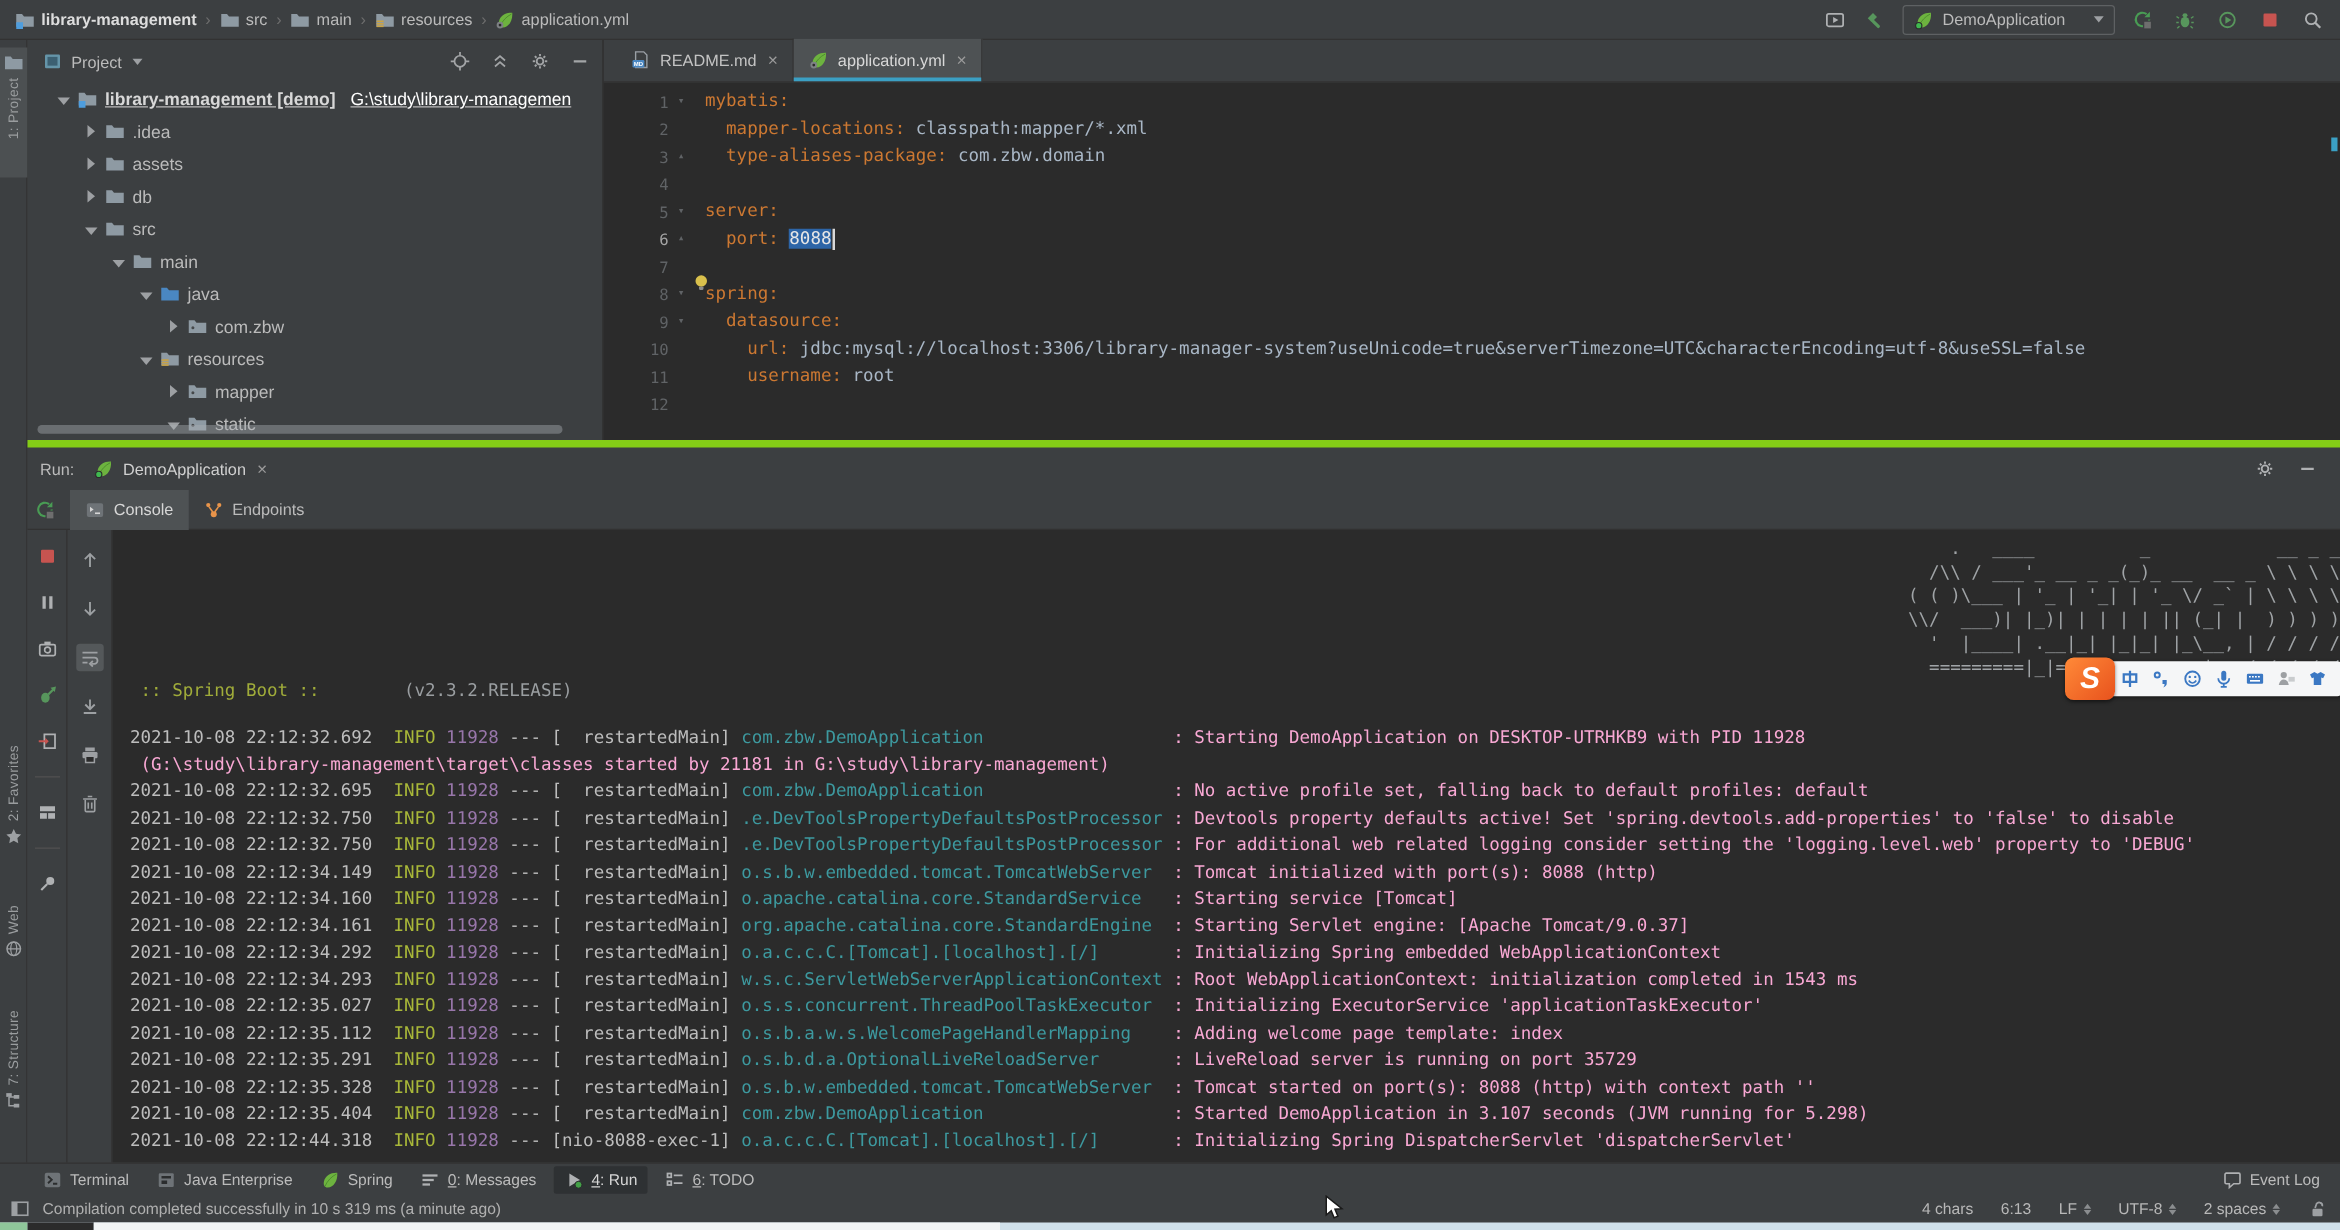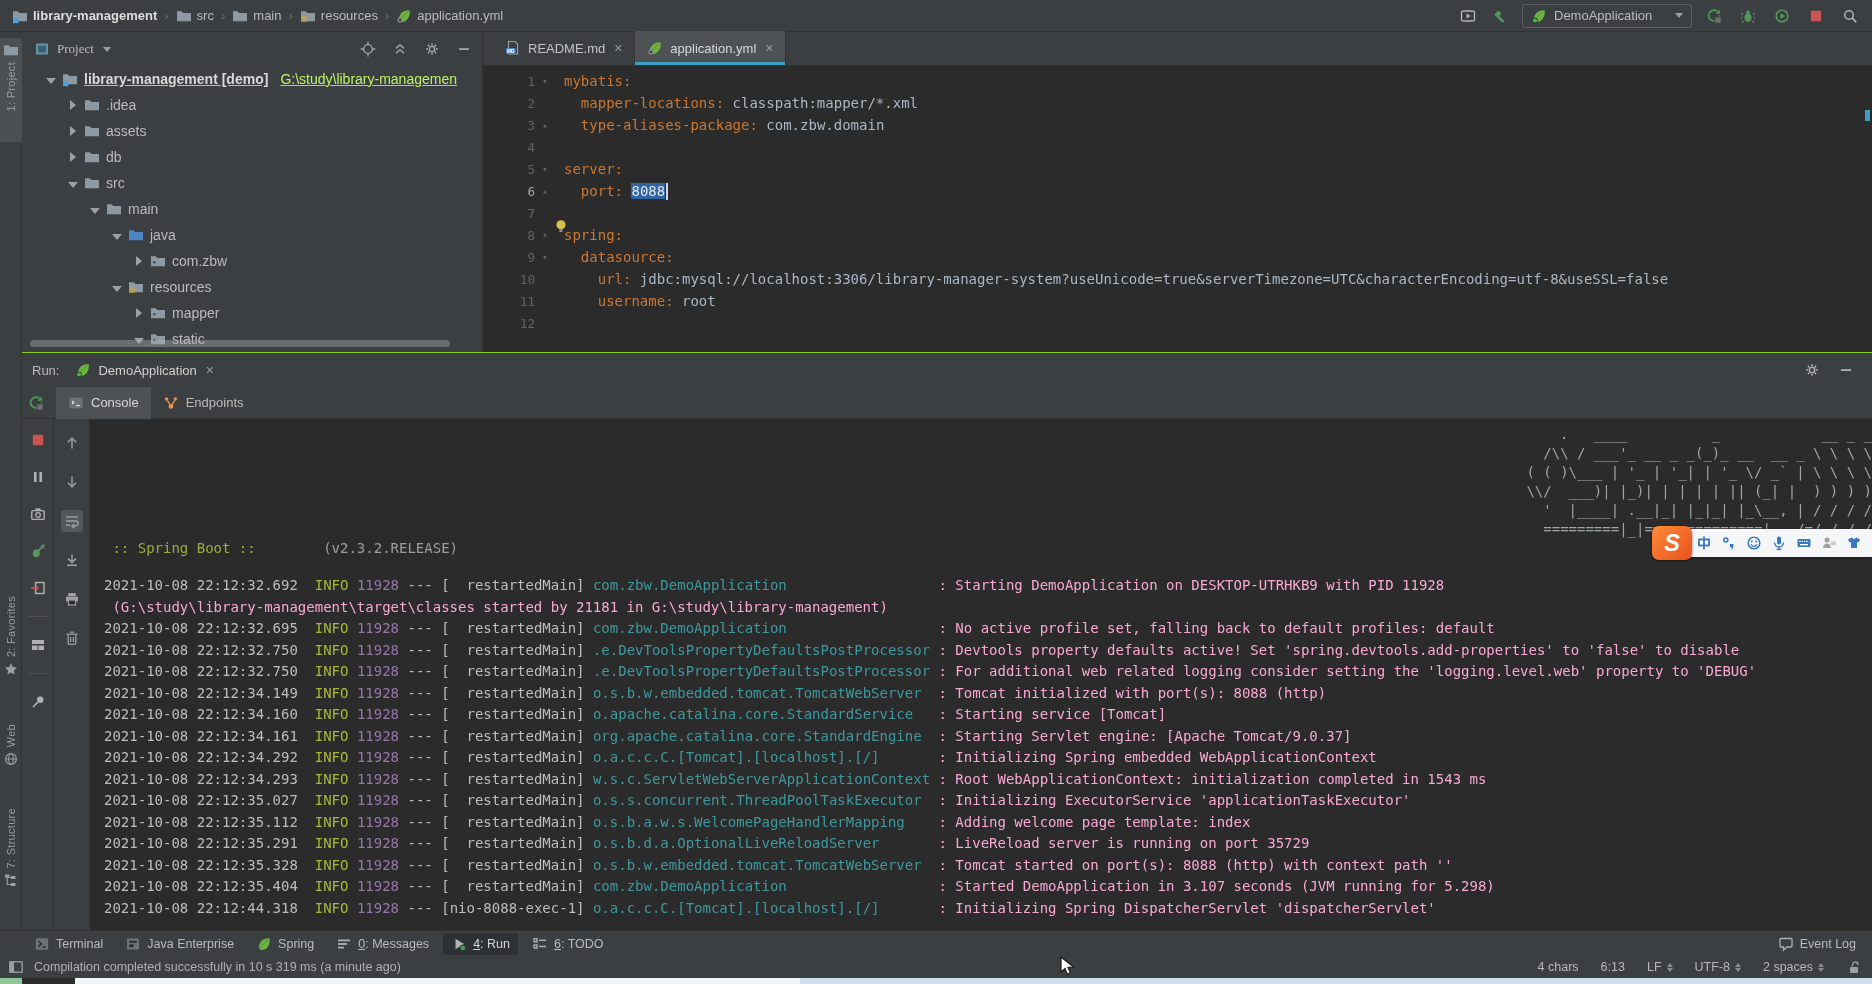--- a/index.html
+++ b/index.html
@@ -26,31 +26,31 @@
 
   
   #leftstrip { left:0; top:32px; width:22px; height:924px; background:#3c3f41; border-right:1px solid #323232; }
   .strip-btn { position:absolute; left:0; width:22px; display:flex; flex-direction:column; align-items:center;
     gap:4px; padding:4px 0; color:#9a9d9f; font-size:11px; }
   .strip-btn.active { background:#4c5052; }
   .vtext { writing-mode:vertical-rl; transform:rotate(180deg); white-space:nowrap; letter-spacing:.3px; }
 
   
   #project { left:22px; top:32px; width:460px; height:320px; background:#3c3f41; overflow:hidden; }
-  #proj-head { height:34px; display:flex; align-items:center; padding:0 10px 0 12px; font-size:13px; gap:7px;font-family:Liberation Serif, serif; }
+  #proj-head { height:34px; display:flex; align-items:center; padding:0 10px 0 12px; font-size:13px; gap:7px; }
   #proj-head .spacer { flex:1; }
   #proj-head .ic { opacity:.9; }
   #tree { position:relative; height:286px; overflow:hidden; font-size:14px; }
   .trow { height:26px; display:flex; align-items:center; gap:6px; white-space:nowrap; }
   .tw-arrow { width:10px; display:inline-block; text-align:center; flex:0 0 auto; }
   .tw-open { width:0;height:0;border-left:5px solid transparent;border-right:5px solid transparent;border-top:6px solid #9da0a3; display:inline-block; }
   .tw-closed { width:0;height:0;border-top:5px solid transparent;border-bottom:5px solid transparent;border-left:6px solid #9da0a3; display:inline-block; }
   .trow .lbl { color:#bbbbbb; }
   .trow.root .lbl { color:#d8d8d8; font-weight:bold; }
-  .trow .sub { color:#bef264; margin-left:6px; }
+  .trow .sub { color:#ffffff; margin-left:6px; }
   #tree-hscroll { position:absolute; left:8px; bottom:5px; width:420px; height:7px;
     background:rgba(172,177,182,.42); border-radius:4px; }
 
   
   #editor { left:482px; top:32px; width:1390px; height:320px; background:#2b2b2b; border-left:1px solid #323232; }
   #tabs { height:34px; background:#3c3f41; border-bottom:1px solid #323232; display:flex; align-items:flex-end; padding-left:10px; }
   .tab { height:34px; display:flex; align-items:center; gap:7px; padding:0 10px 0 12px; font-size:13px;
     color:#c3c3c3; border-right:1px solid #323232; position:relative; }
   .tab.active { background:#4e5254; color:#d8d8d8; }
   .tab.active::after { content:""; position:absolute; left:0; right:0; bottom:0; height:3px; background:#3ba0c4; }
@@ -67,21 +67,21 @@
   .tk-v { color:#a9b7c6; }
   .tk-pl { color:#a9b7c6; }
   .tk-sel { background:#2d65a7; color:#e6e6e6; }
   .caret { display:inline-block; width:0; height:17px; border-left:2px solid #d8d8d8; margin-left:1px; }
   #bulb { left:70px; top:152px; }
   #stripe-mark { right:2px; top:44px; width:5px; height:11px; background:#3ba0c4; }
   #docstatus { height:22px; background:#313335; border-top:1px solid #323232; display:flex; align-items:center;
     padding-left:82px; font-size:12.5px; color:#b4b4b4; }
 
   
-  #runpanel { left:22px; top:352px; width:1850px; height:578px; background:#3c3f41; border-top:1px solid #84cc16; }
+  #runpanel { left:22px; top:352px; width:1850px; height:578px; background:#3c3f41; border-top:6px solid #84cc16; }
   #run-head { height:34px; display:flex; align-items:center; padding:0 10px; font-size:13px; gap:10px; }
   #run-tab { display:flex; align-items:center; gap:7px; padding:4px 6px; color:#d0d0d0; }
   #run-head .spacer { flex:1; }
   #run-tabstrip { height:32px; display:flex; align-items:center; gap:4px; padding-left:4px; border-bottom:1px solid #323232; }
   #rerun-small { margin:0 8px 0 2px; }
   .ctab { display:flex; align-items:center; gap:7px; height:32px; padding:0 12px; font-size:13px; color:#bbbbbb; }
   .ctab.active { background:#4e5254; color:#d6d6d6; }
   #run-body { position:relative; height:511px; background:#3c3f41; }
   #rcol1 { position:absolute; left:0; top:0; width:32px; height:100%; border-right:1px solid #323232;
     display:flex; flex-direction:column; align-items:center; padding-top:10px; gap:15px; }

